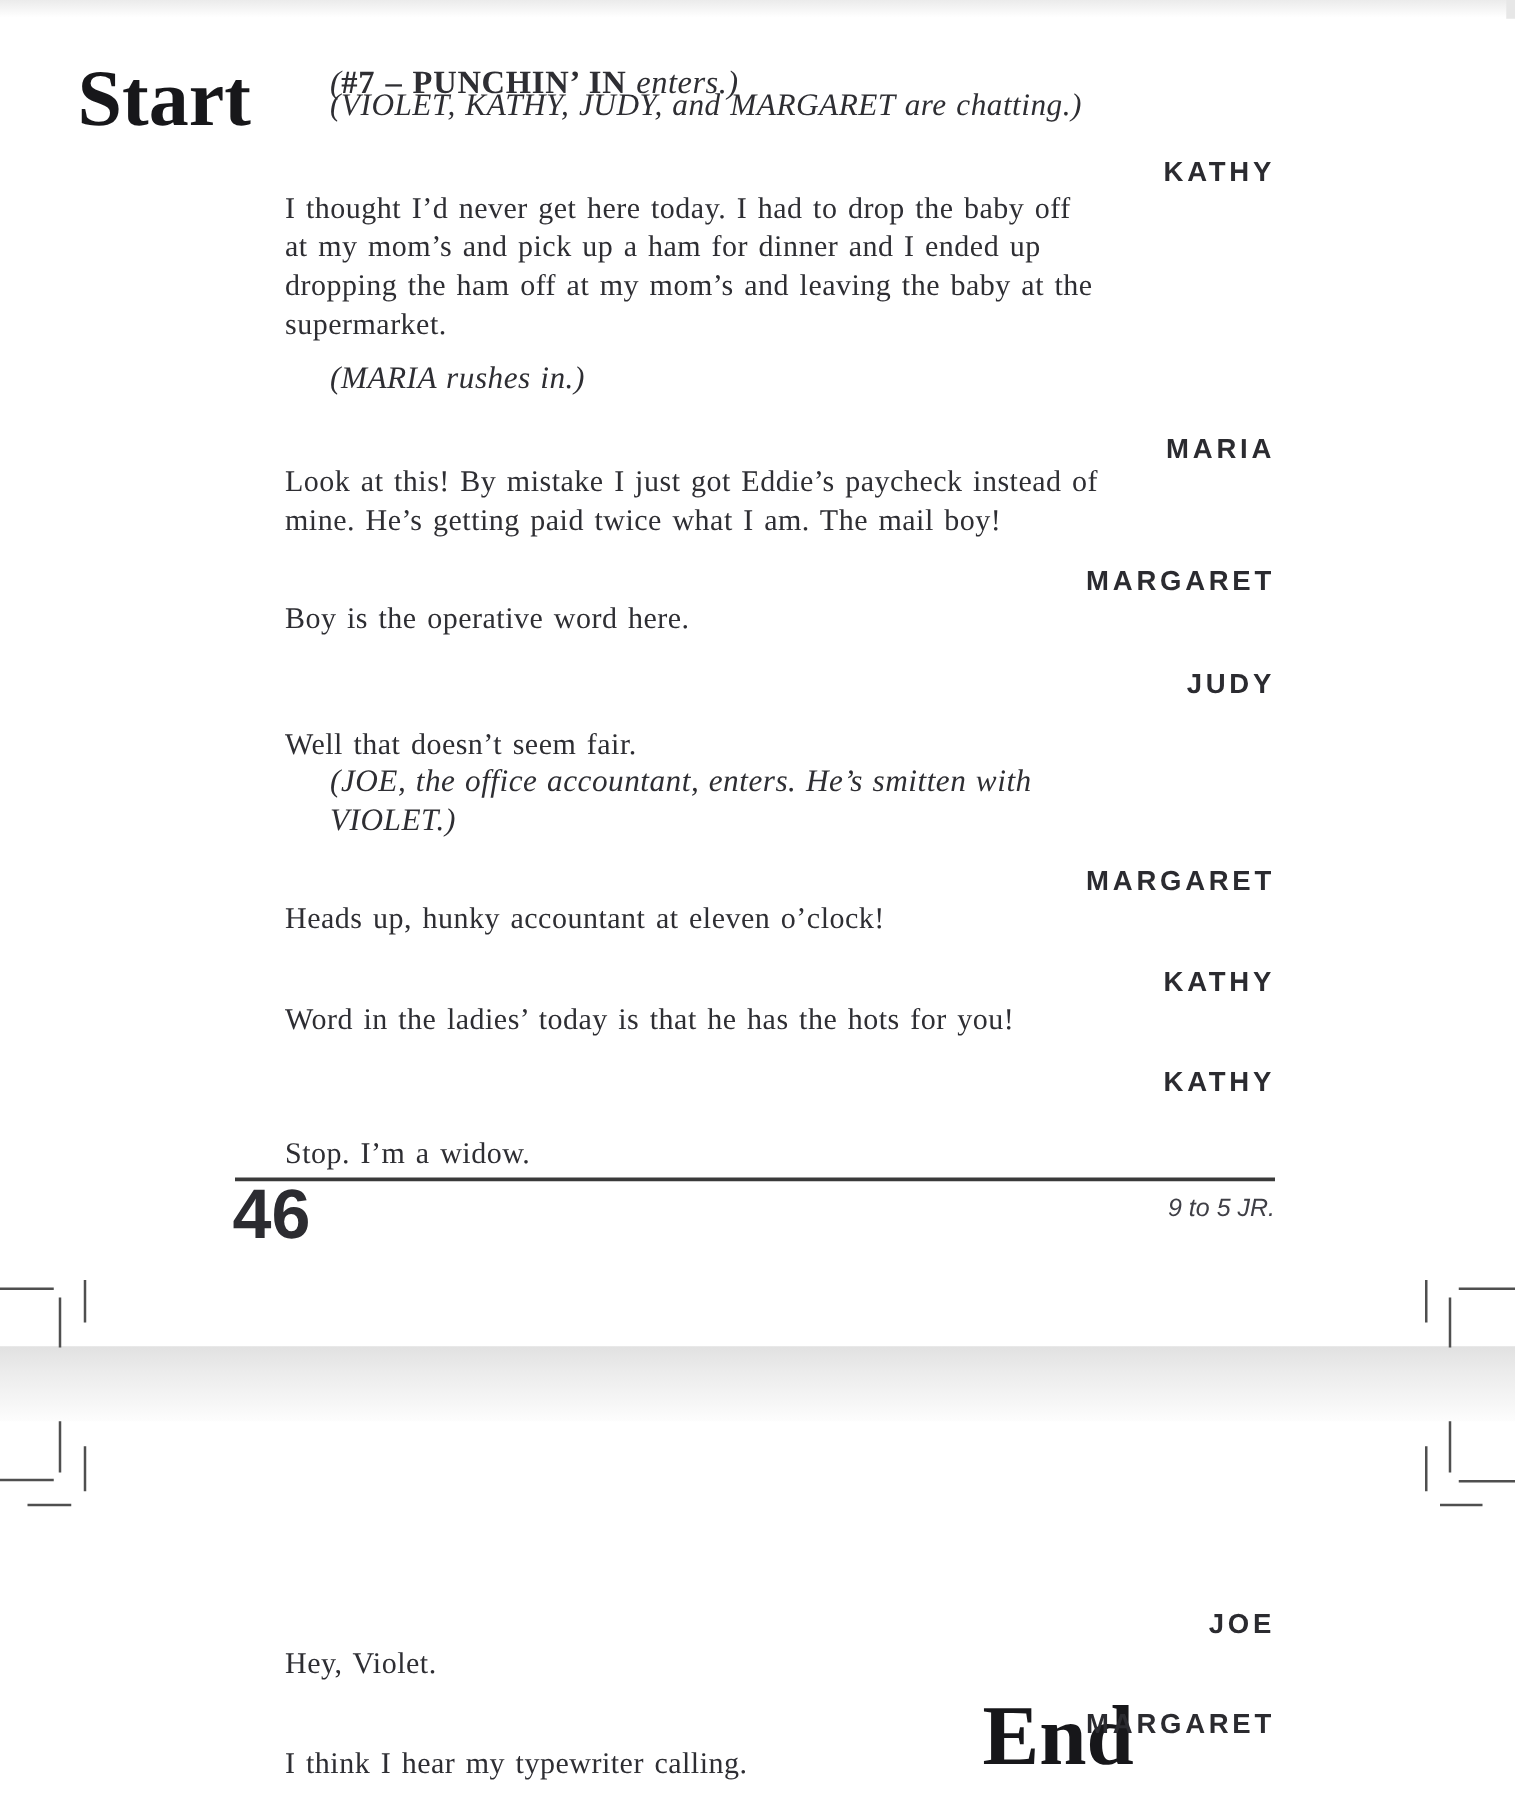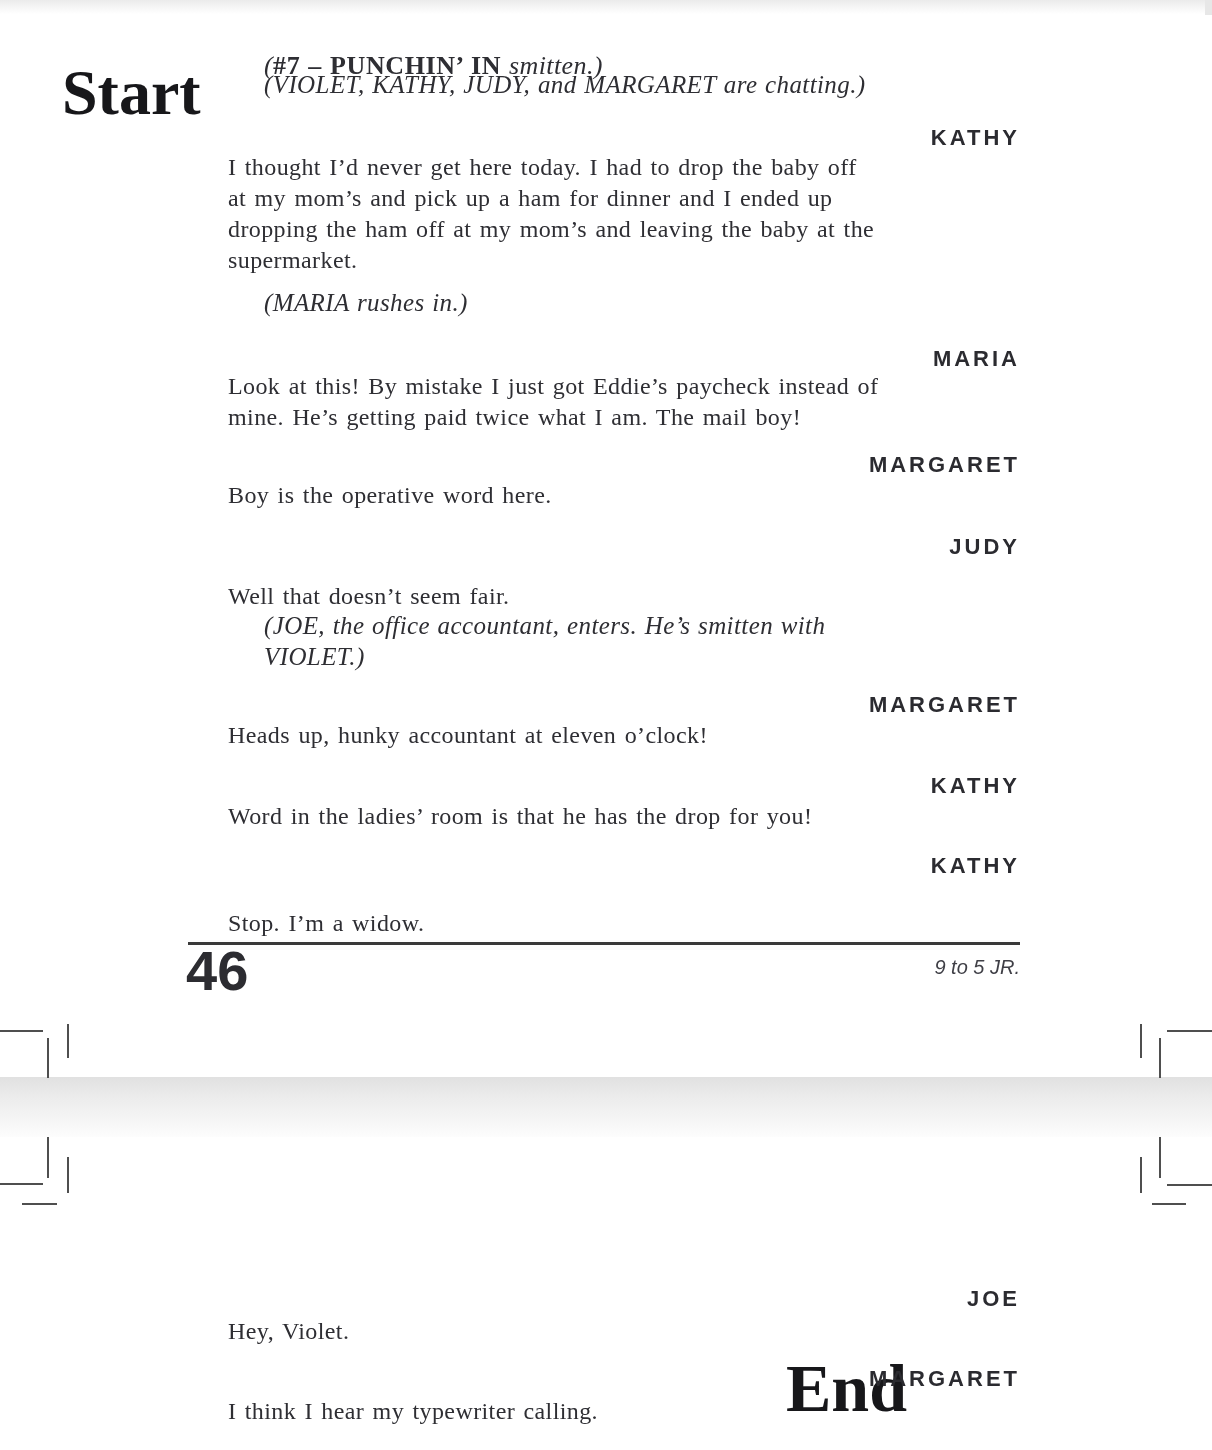--- a/index.html
+++ b/index.html
@@ -34,35 +34,35 @@
   .cue-title{font-style:normal;font-weight:bold;letter-spacing:.6px;}
   
   .rule{position:absolute;left:188px;top:942px;width:832px;height:3px;background:var(--rule,#3a3a3a);}
   .page-number{position:absolute;left:186px;top:943px;line-height:1;
     font-family:"Liberation Sans",sans-serif;font-weight:bold;font-size:56px;color:#2c2c31;}
   .show-title{position:absolute;right:192px;top:955px;line-height:1.2;
     font-family:"Liberation Sans",sans-serif;font-style:italic;font-size:20px;color:var(--footer,#3f3f46);}
   
   .annotation{position:absolute;line-height:1;font-family:"Liberation Serif",serif;
     font-weight:bold;color:var(--annotation,#17171a);}
-  #start-label{left:62px;top:61px;font-size:64px;}
+  #start-label{left:62px;top:47px;font-size:64px;}
   #end-label{left:786px;top:1354px;font-size:68px;}
 </style>
 </head>
 <body>
 
 <div class="band-top"></div>
 <div class="corner-right"></div>
 <div class="page-gap"></div>
 
 <div id="start-label" class="annotation">Start</div>
 <div id="end-label" class="annotation">End</div>
 
 <div class="direction cue" style="top:19px">
-  <span class="cue-underline"><span>(</span><span class="cue-title">#7 – PUNCHIN’ IN</span></span><span> smitten.)</span>
+  <span class="cue-underline"><span>(</span><span class="cue-title">#7 – PUNCHIN’ IN</span></span><span> enters.)</span>
 </div>
 
 <div class="direction" style="top:69px">(VIOLET, KATHY, JUDY, and MARGARET are chatting.)</div>
 
 <div class="name" style="top:126px">KATHY</div>
 <div class="dialogue" style="top:152px">I thought I’d never get here today. I had to drop the baby off
 at my mom’s and pick up a ham for dinner and I ended up
 dropping the ham off at my mom’s and leaving the baby at the
 supermarket.</div>
 
@@ -78,21 +78,21 @@
 <div class="name" style="top:535px">JUDY</div>
 <div class="dialogue" style="top:581px">Well that doesn’t seem fair.</div>
 
 <div class="direction" style="top:610px">(JOE, the office accountant, enters. He’s smitten with
 VIOLET.)</div>
 
 <div class="name" style="top:693px">MARGARET</div>
 <div class="dialogue" style="top:720px">Heads up, hunky accountant at eleven o’clock!</div>
 
 <div class="name" style="top:774px">KATHY</div>
-<div class="dialogue" style="top:801px">Word in the ladies’ room is that he has the drop for you!</div>
+<div class="dialogue" style="top:801px">Word in the ladies’ today is that he has the hots for you!</div>
 
 <div class="name" style="top:854px">KATHY</div>
 <div class="dialogue" style="top:908px">Stop. I’m a widow.</div>
 
 <div class="rule"></div>
 <div class="page-number">46</div>
 <div class="show-title">9 to 5 JR.</div>
 
 <div class="mark h" style="left:0;top:1030px;width:43px"></div>
 <div class="mark v" style="left:47px;top:1038px;height:40px"></div>

